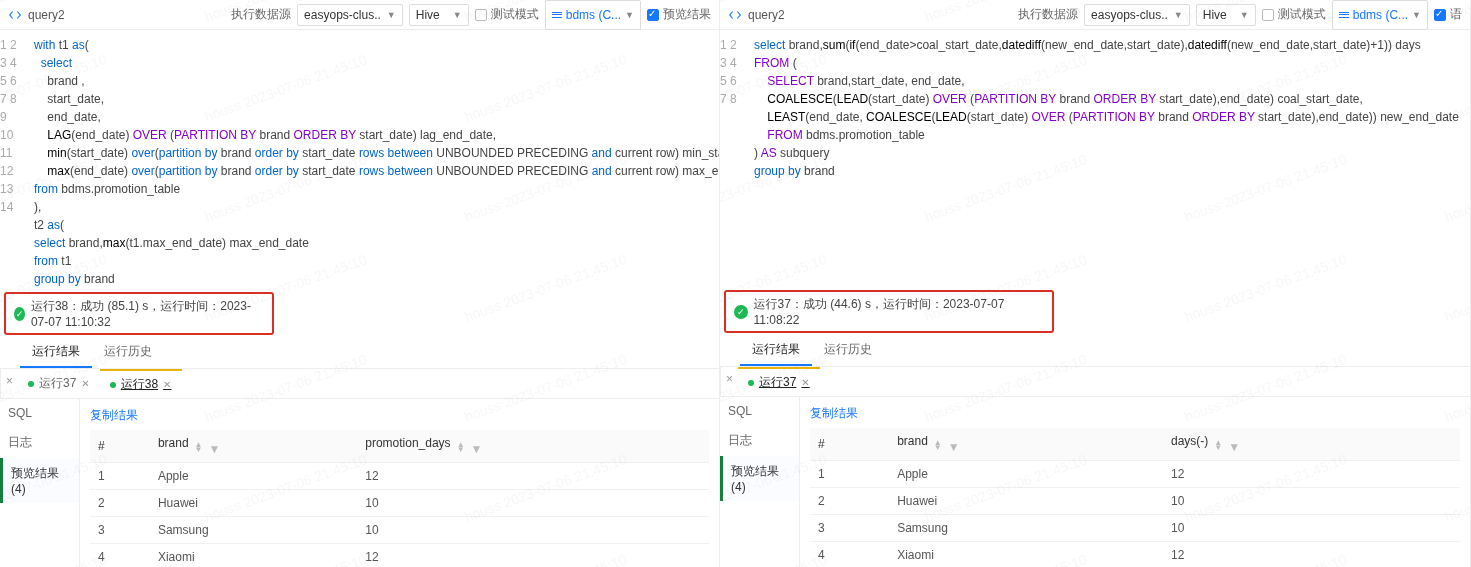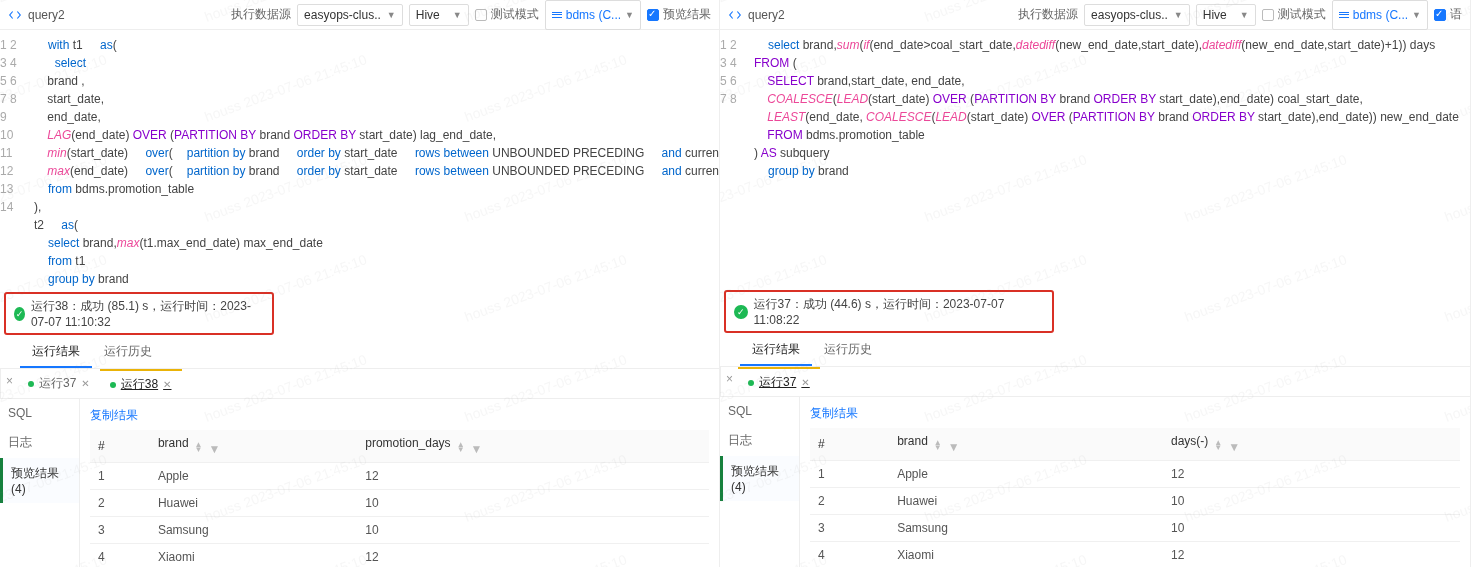--- a/index.html
+++ b/index.html
@@ -21,22 +21,22 @@
 .list-icon { display:inline-flex; align-items:center; gap:4px; color:#1677ff; border:1px solid #ddd; height:30px; padding:0 6px; border-radius:2px; cursor:pointer;justify-content:space-between; }
 .list-icon .arr { font-size:9px; color:#888; }
 .hamb { display:flex; flex-direction:column; gap:1.5px; }
 .hamb span { width:10px; height:1px; background:#1677ff; }
 
 
 .editor-wrap { display:flex; height:260px; overflow:hidden; font-family:Consolas,Monaco,monospace; }
 .panel.right .editor-wrap { height:230px; }
 .gutter { width:28px; color:#aaa; padding:6px 6px 0 0; line-height:18px; user-select:none; }
 .code { flex:1; padding:6px 0 0 6px; line-height:18px; white-space:pre; overflow:hidden; }
-.code span.kw { color:#0066cc;margin-left:14px; }
-.code span.kw2 { color:#ec4899;font-style:italic; }
+.code span.kw { color:#0066cc; }
+.code span.kw2 { color:#000000; }
 .code span.kw3 { color:#8800cc; }
 .code span.id { color:#444; }
 
 
 .status-row { display:flex; align-items:center; gap:6px; padding:4px 8px; border:2px solid #d93025; margin:2px 4px; border-radius:3px; color:#444; }
 .status-row .ok { width:14px; height:14px; border-radius:50%; background:#1db954; display:flex; align-items:center; justify-content:center; color:#fff; font-size:9px; }
 .panel.left .status-row { width:270px; }
 .panel.right .status-row { width:330px; margin-top:30px; }
 
 

